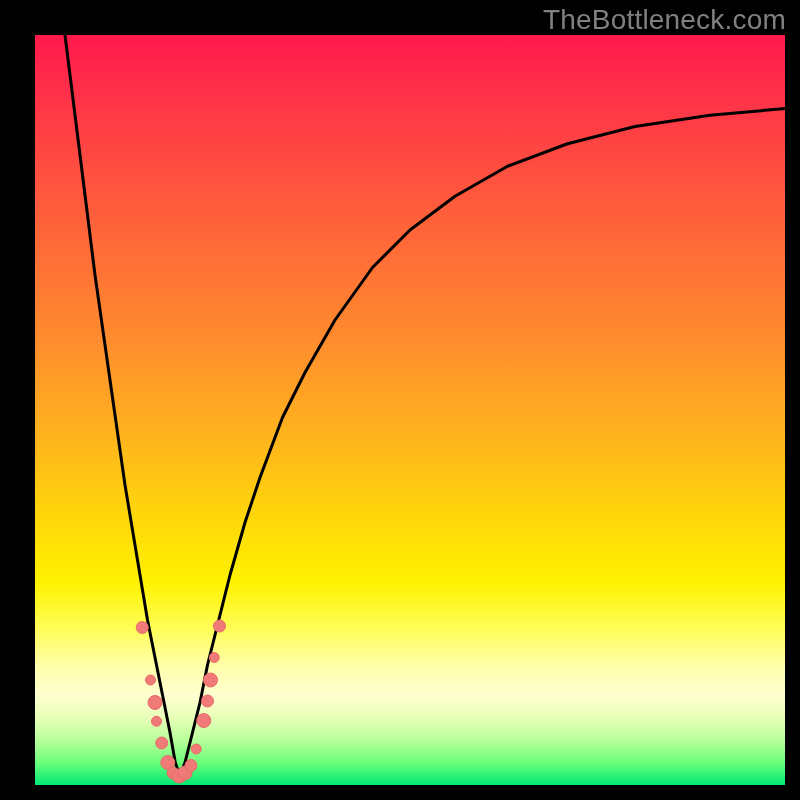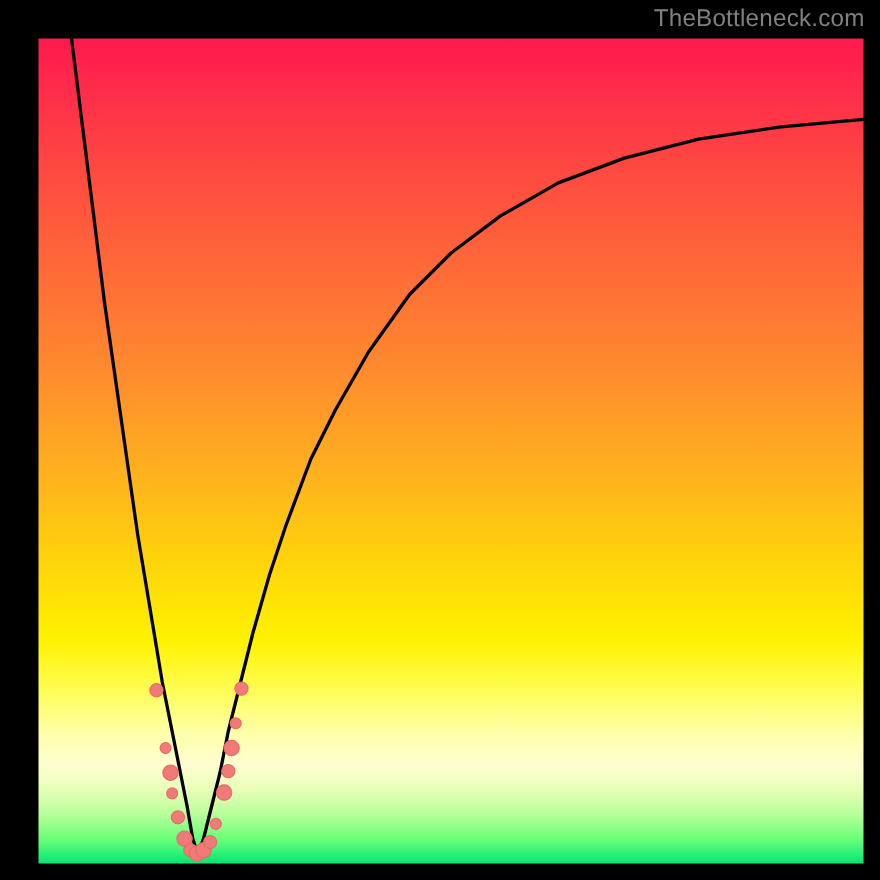--- a/index.html
+++ b/index.html
@@ -43,21 +43,21 @@
       #b8ff9a 94%,
       #6cff7a 97%,
       #00e874 100%
     );
   }
   .watermark {
     position: absolute;
     top: 4px;
     right: 14px;
     color: #808080;
-    font-size: 22px;
+    font-size: 28px;
     letter-spacing: 0.2px;
     user-select: none;
   }
   svg.curve {
     position: absolute;
     left: 0;
     top: 0;
     width: 750px;
     height: 750px;
     overflow: visible;

